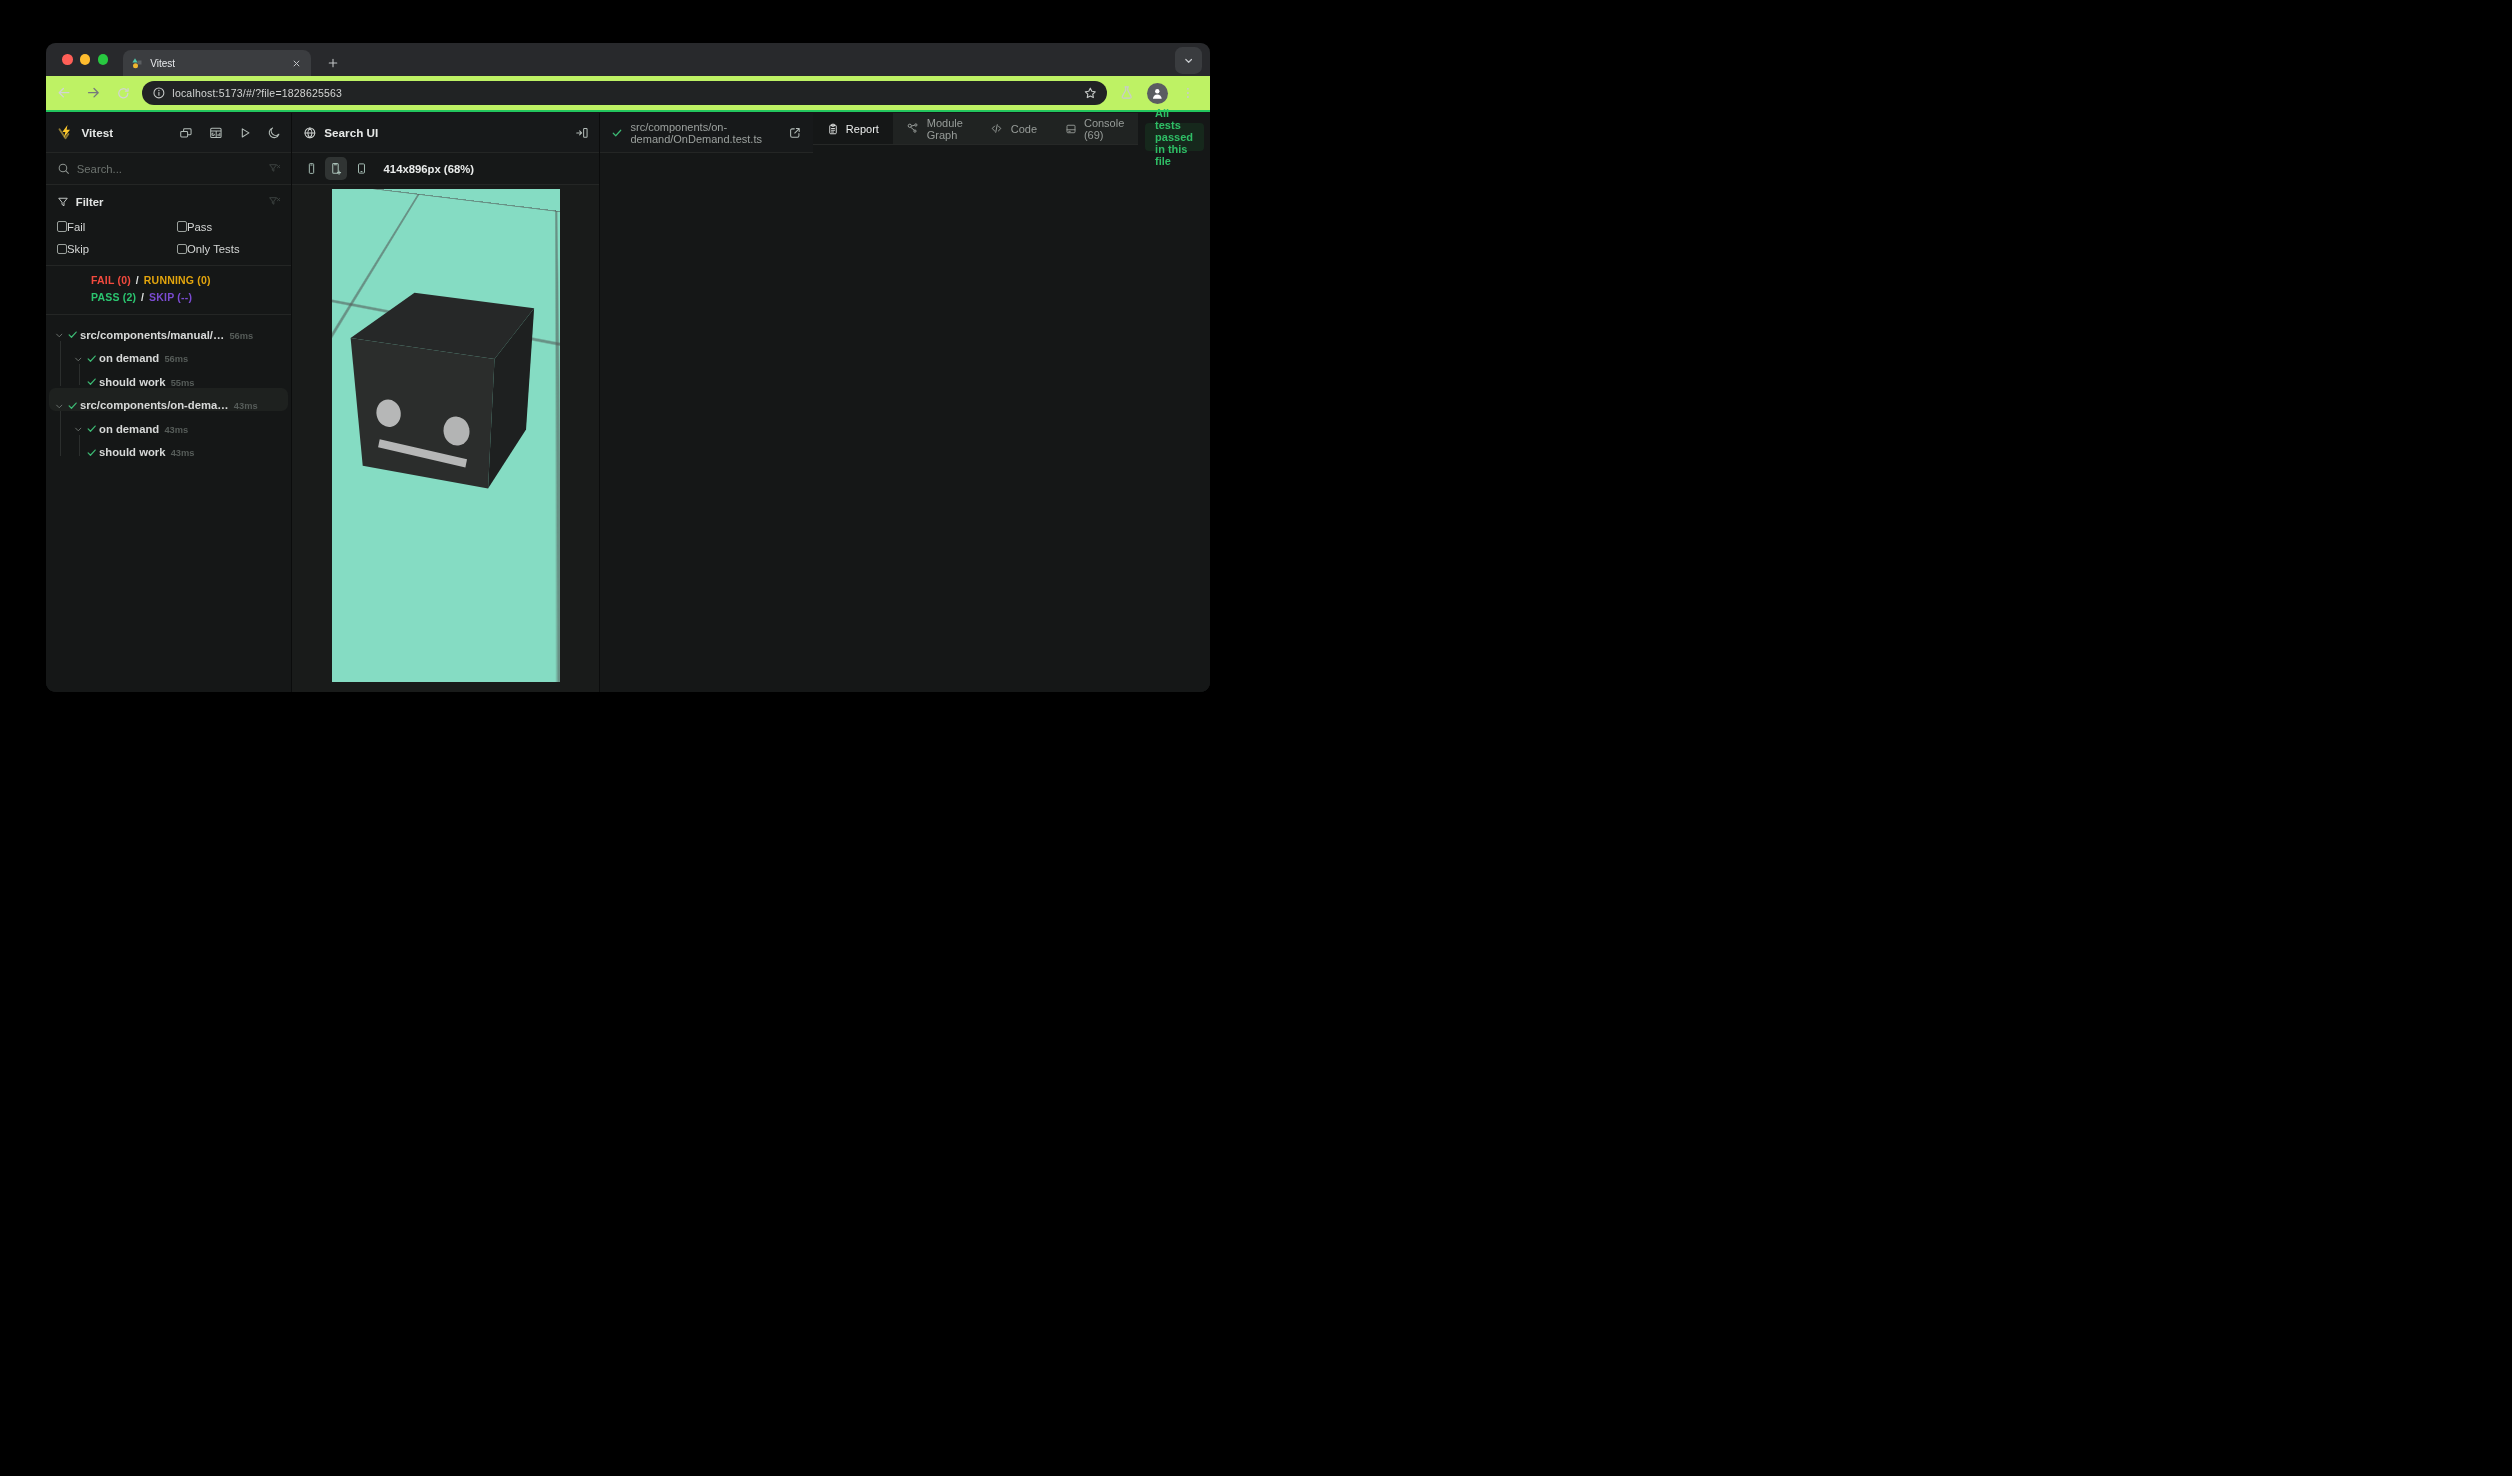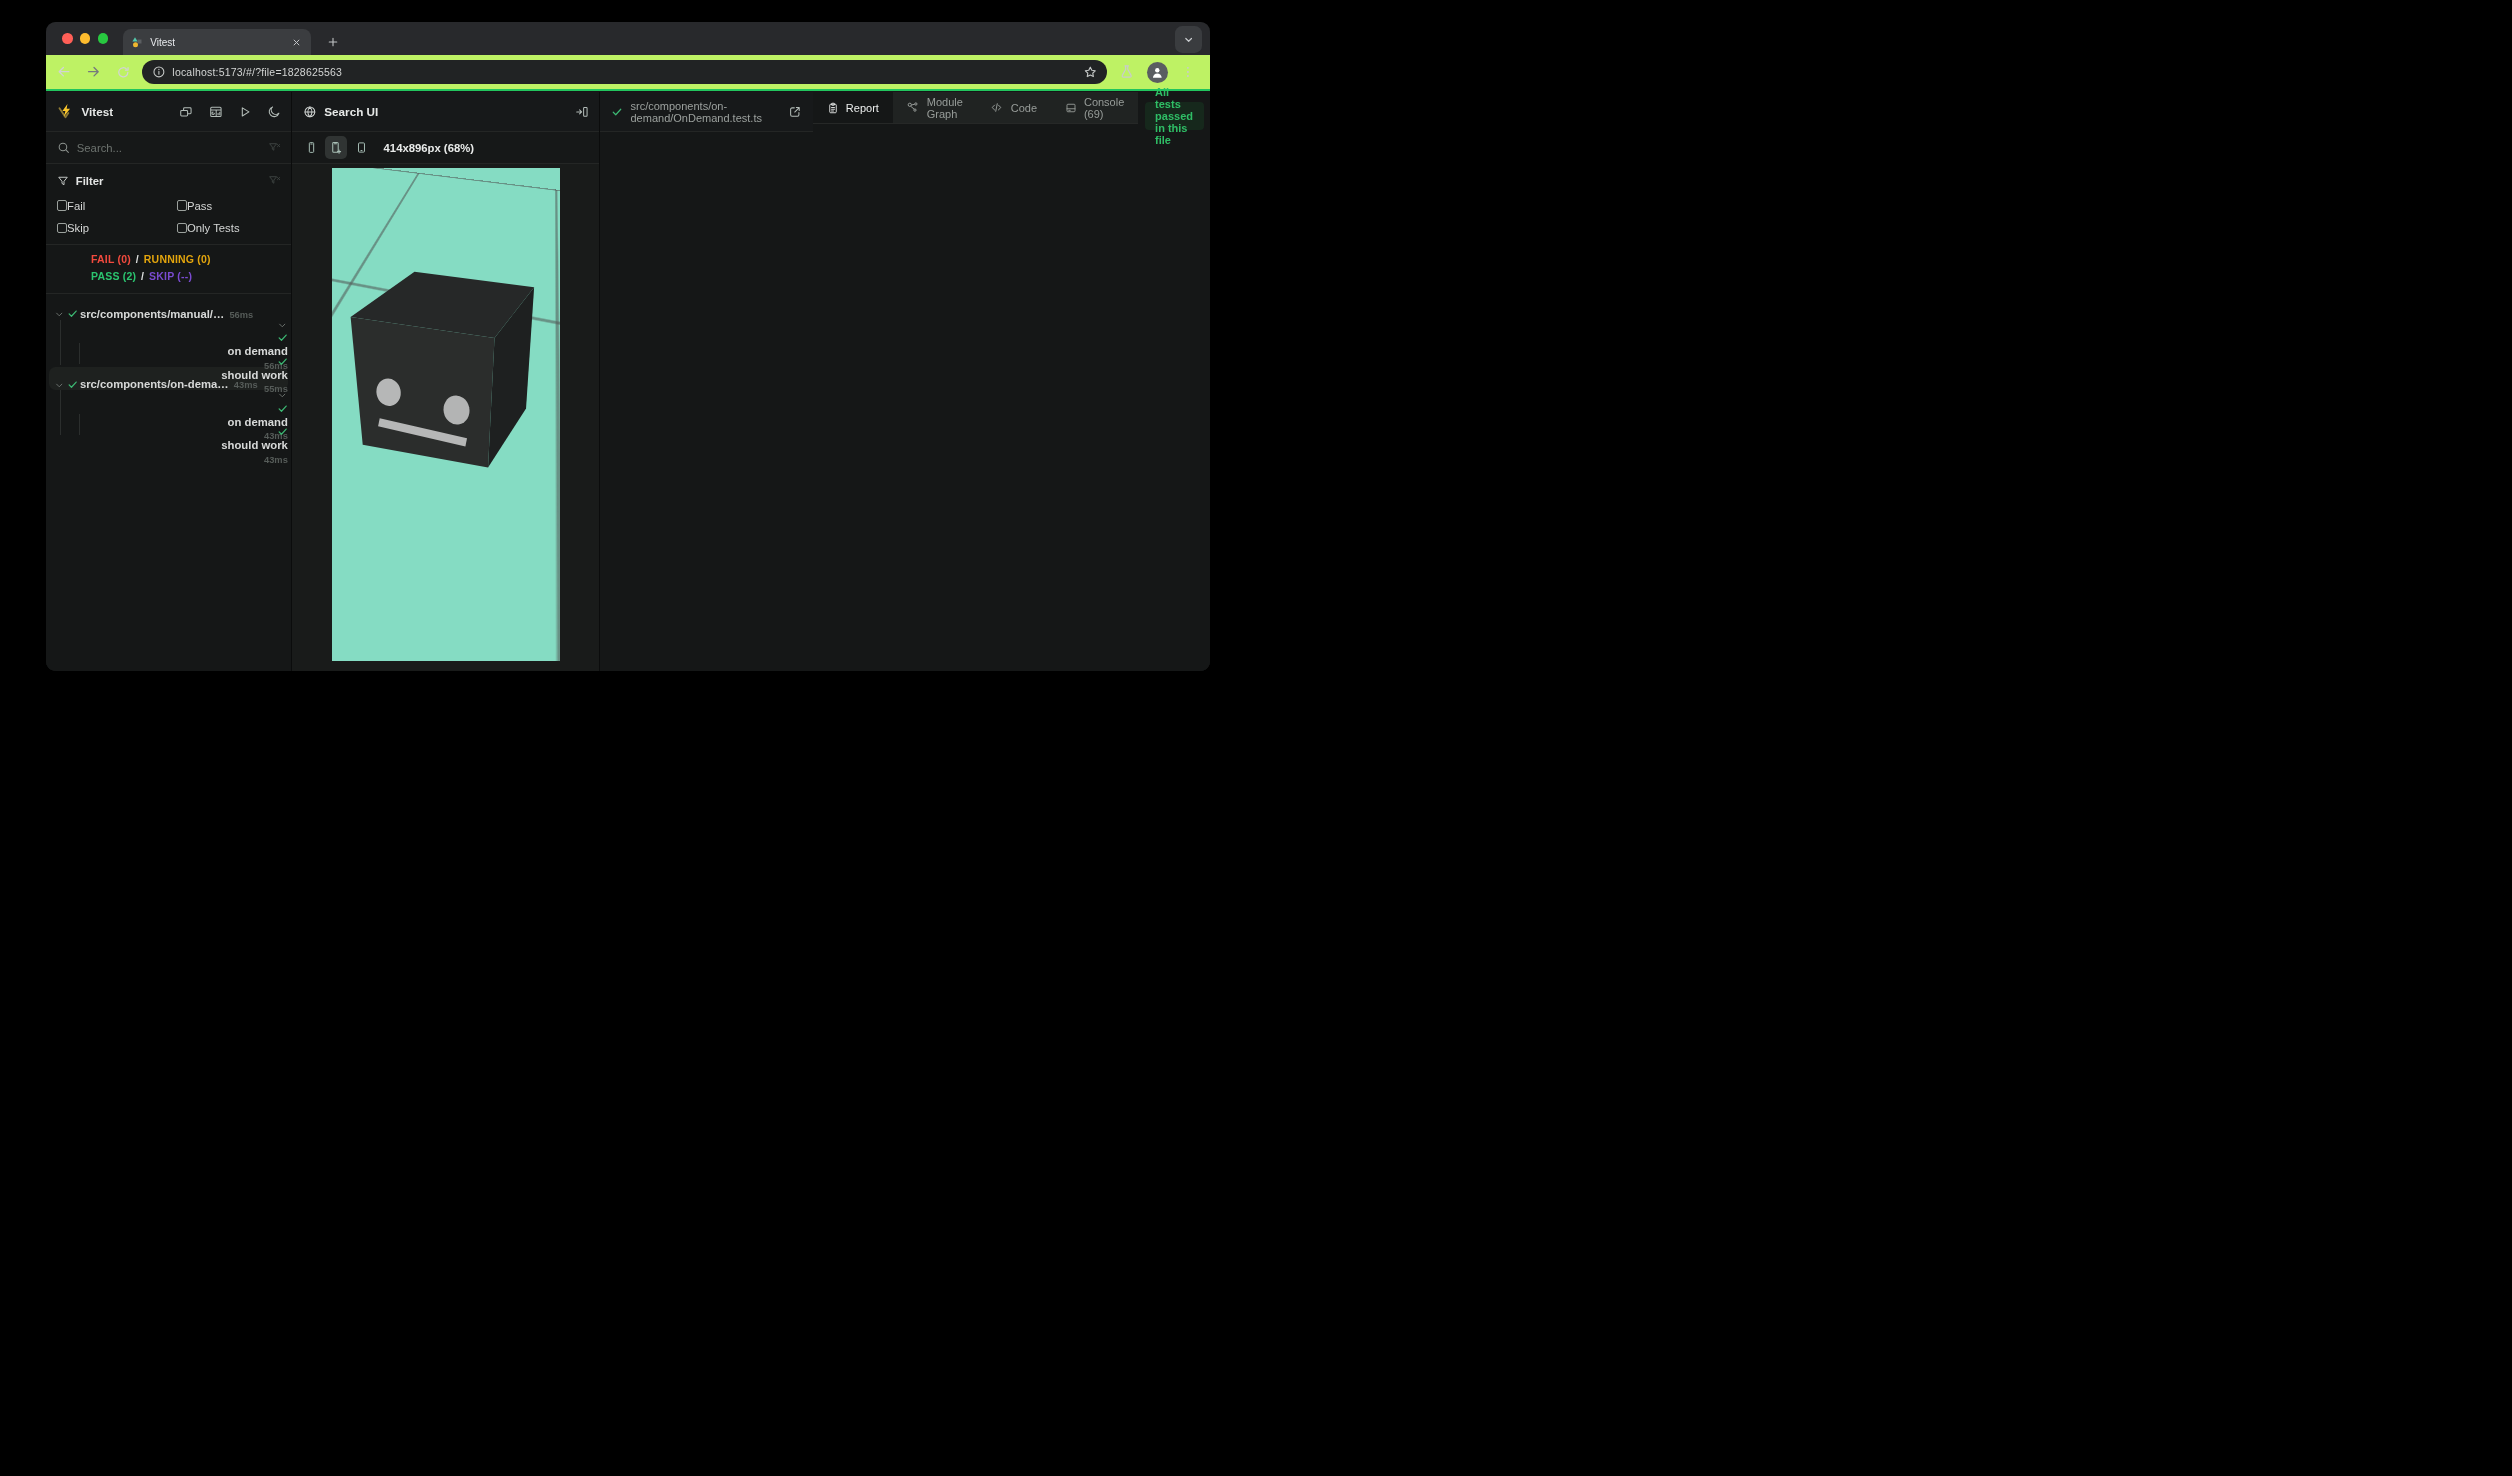--- a/index.html
+++ b/index.html
@@ -1,21 +1,21 @@
 <!DOCTYPE html>
 <html style="font-size:13px"><head>
 <meta charset="utf-8">
 <style>
   * { margin:0; padding:0; box-sizing:border-box; }
   html,body { background:#000; }
   body { font-family:"Liberation Sans", sans-serif; -webkit-font-smoothing:antialiased; }
   .stage { position:relative; width:1256px; height:738px; background:#000; overflow:hidden; }
 
   
-  .window { position:absolute; left:46px; top:22px; width:1164px; height:649px;
+  .window { position:absolute; left:46px; top:43px; width:1164px; height:649px;
             background:#151717; border-radius:9.7px; overflow:hidden;
             box-shadow:0 16px 49px rgba(0,0,0,.7); }
 
   .tabstrip { position:absolute; left:0; top:0; right:0; height:33px; background:#28292c; }
   .lights { position:absolute; left:16px; top:11.3px; display:flex; gap:7.3px; }
   .light { width:10.5px; height:10.5px; border-radius:50%; }
   .l-red{ background:#ff5f57; } .l-yel{ background:#febc2e; } .l-grn{ background:#28c840; }
 
   .tab { position:absolute; left:77px; top:6.5px; width:188px; height:27px; background:#3b3d40;
          border-radius:8px 8px 0 0; display:flex; align-items:center; padding:0 8px; gap:7.3px; }
@@ -71,21 +71,21 @@
 
   .summary { padding:6.5px 0 7.3px 45px; border-bottom:0.8px solid #242625; font-size:10.5px;
              font-weight:700; letter-spacing:0.2px; line-height:17px; }
   .sum-line { display:flex; gap:4.9px; }
   .c-fail{ color:#f24a3e; } .c-run{ color:#e3a50d; } .c-pass{ color:#2bc46f; }
   .c-skip{ color:#7a4bd0; } .c-sep{ color:#e2e4e3; }
 
   .tree { position:relative; padding-top:2.4px; flex:1; }
   .trow { height:23.5px; display:flex; align-items:flex-end; gap:2px; margin:0 3.2px; border-radius:6.5px;
           padding-left:4.9px;font-weight:bold; }
-  .trow.lvl1 { padding-left:24px;flex-direction:column; }
+  .trow.lvl1 { padding-left:24px; }
   .trow.sel { background:#1e211f; }
   .t-chev { color:#6b716e; display:inline-flex; width:10.5px; }
   .t-chev.hidden { visibility:hidden; }
   .t-check { color:#3cb873; display:inline-flex; }
   .t-label { font-size:11.3px; color:#d7d9d8; white-space:nowrap; }
   .t-dur { font-size:9.3px; color:#565c59; margin-left:3.2px; padding-top:1.6px; }
   .guide { position:absolute; width:0.8px; background:#2b2e2d; }
 
   
   .bpanel { width:308px; display:flex; flex-direction:column; background:#191b1a; }

